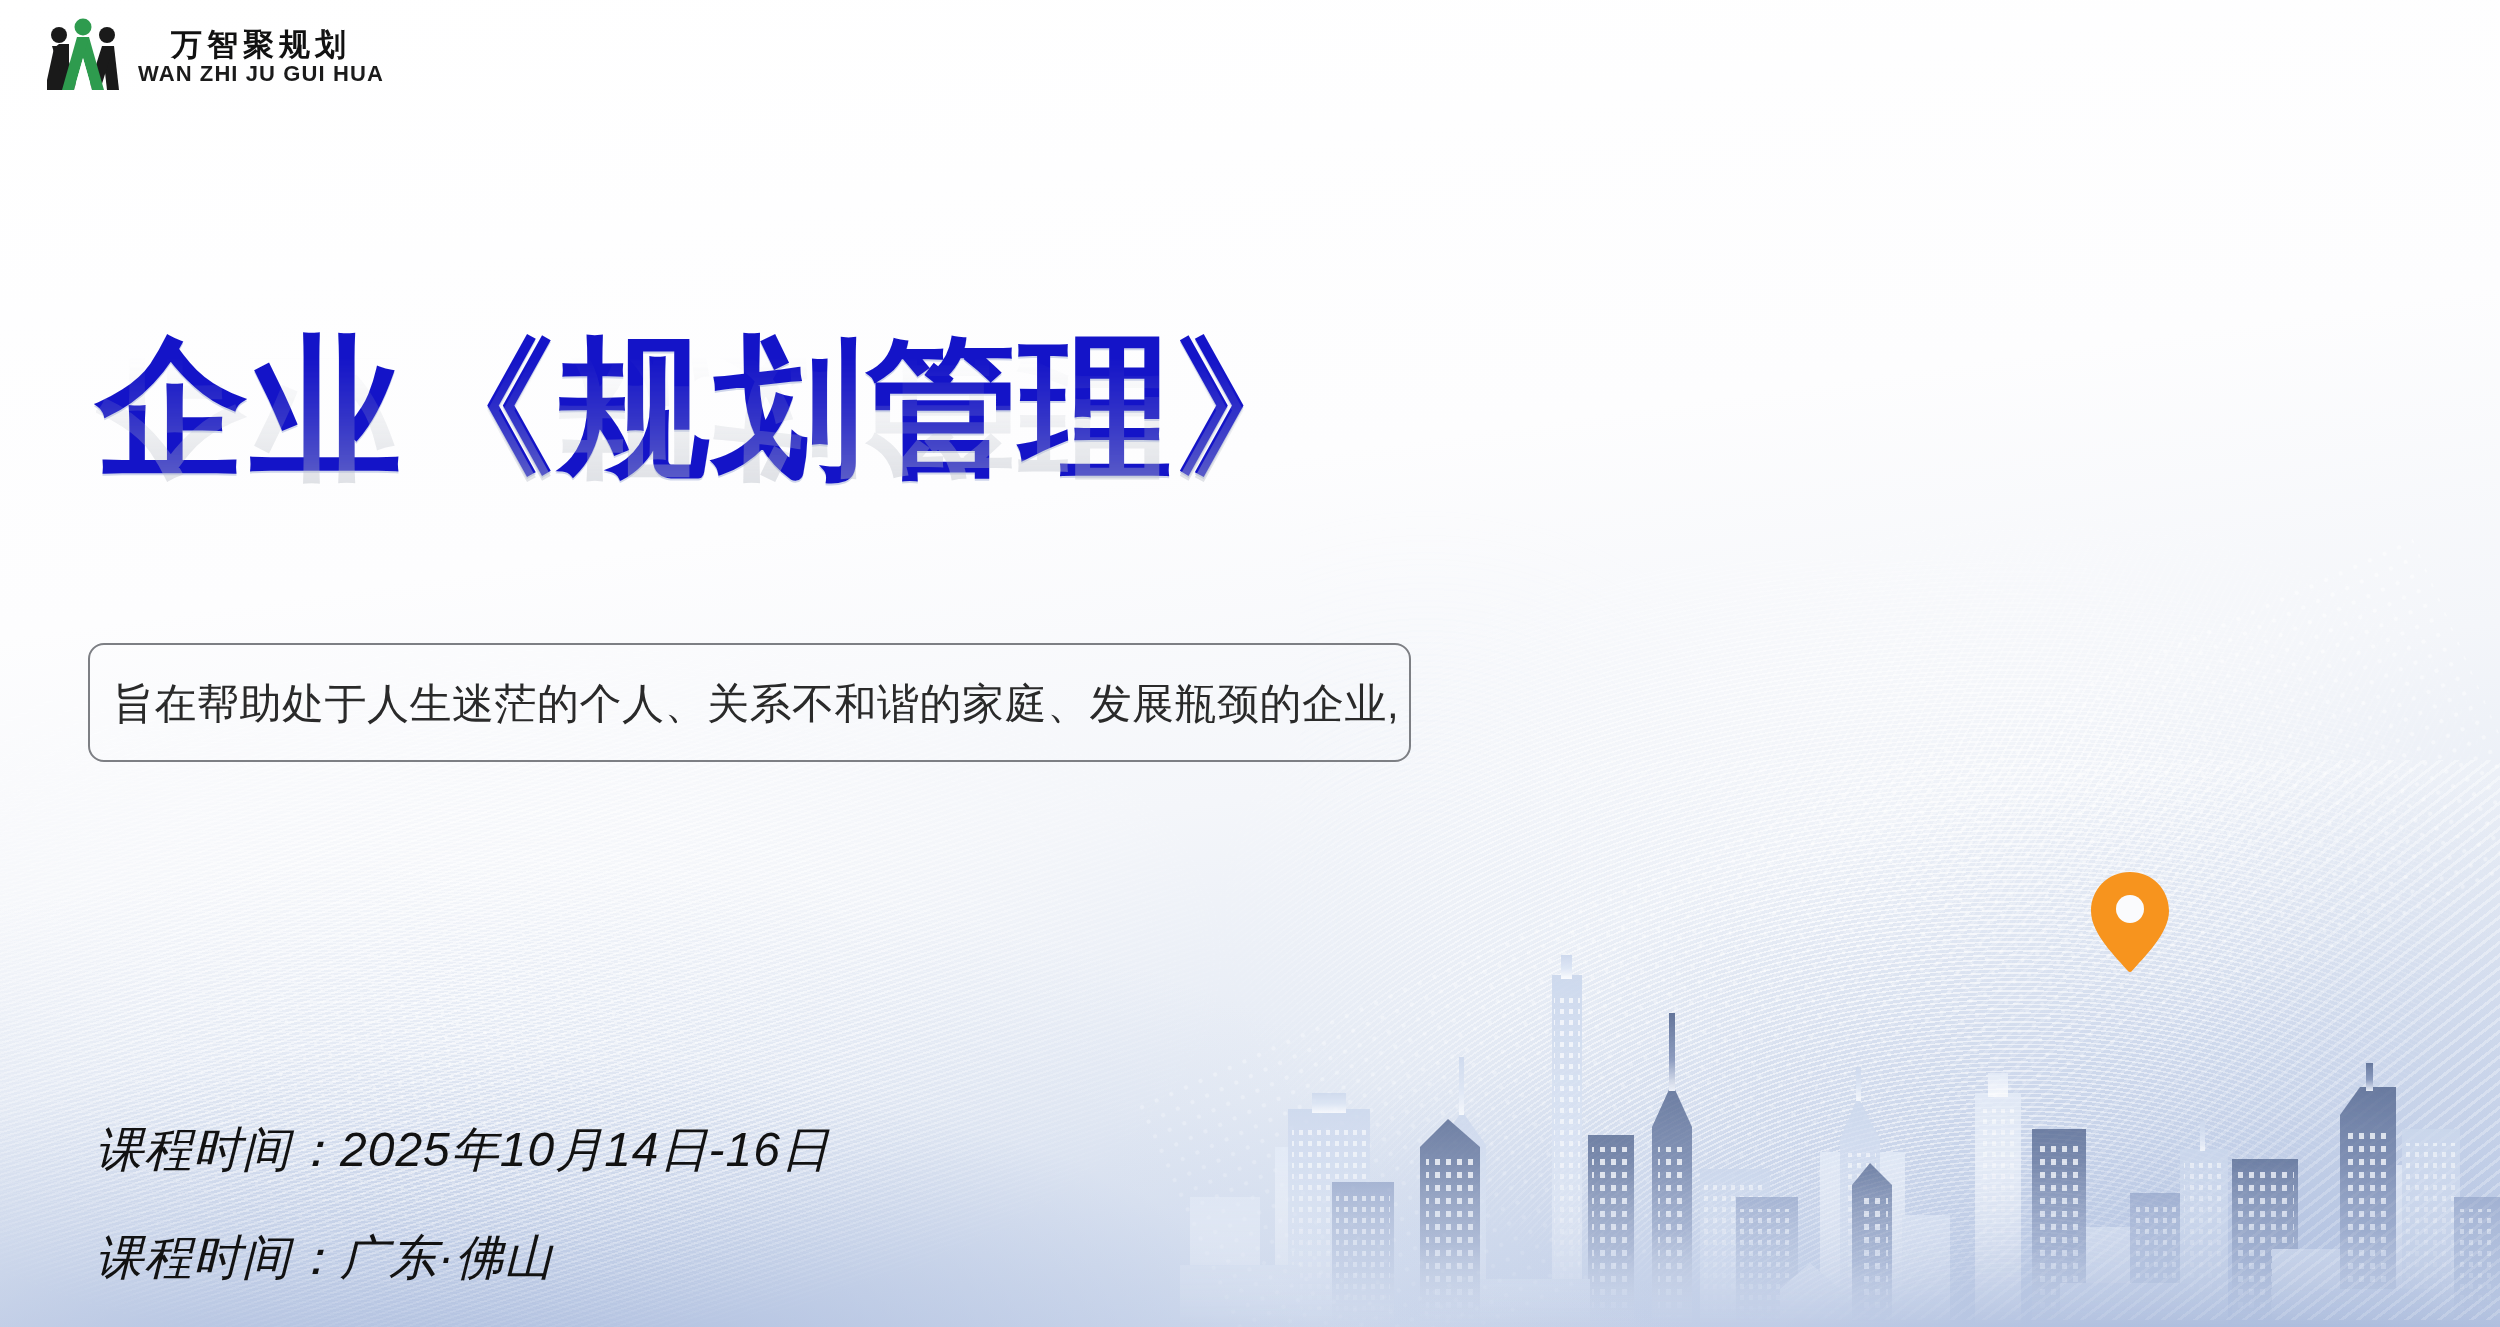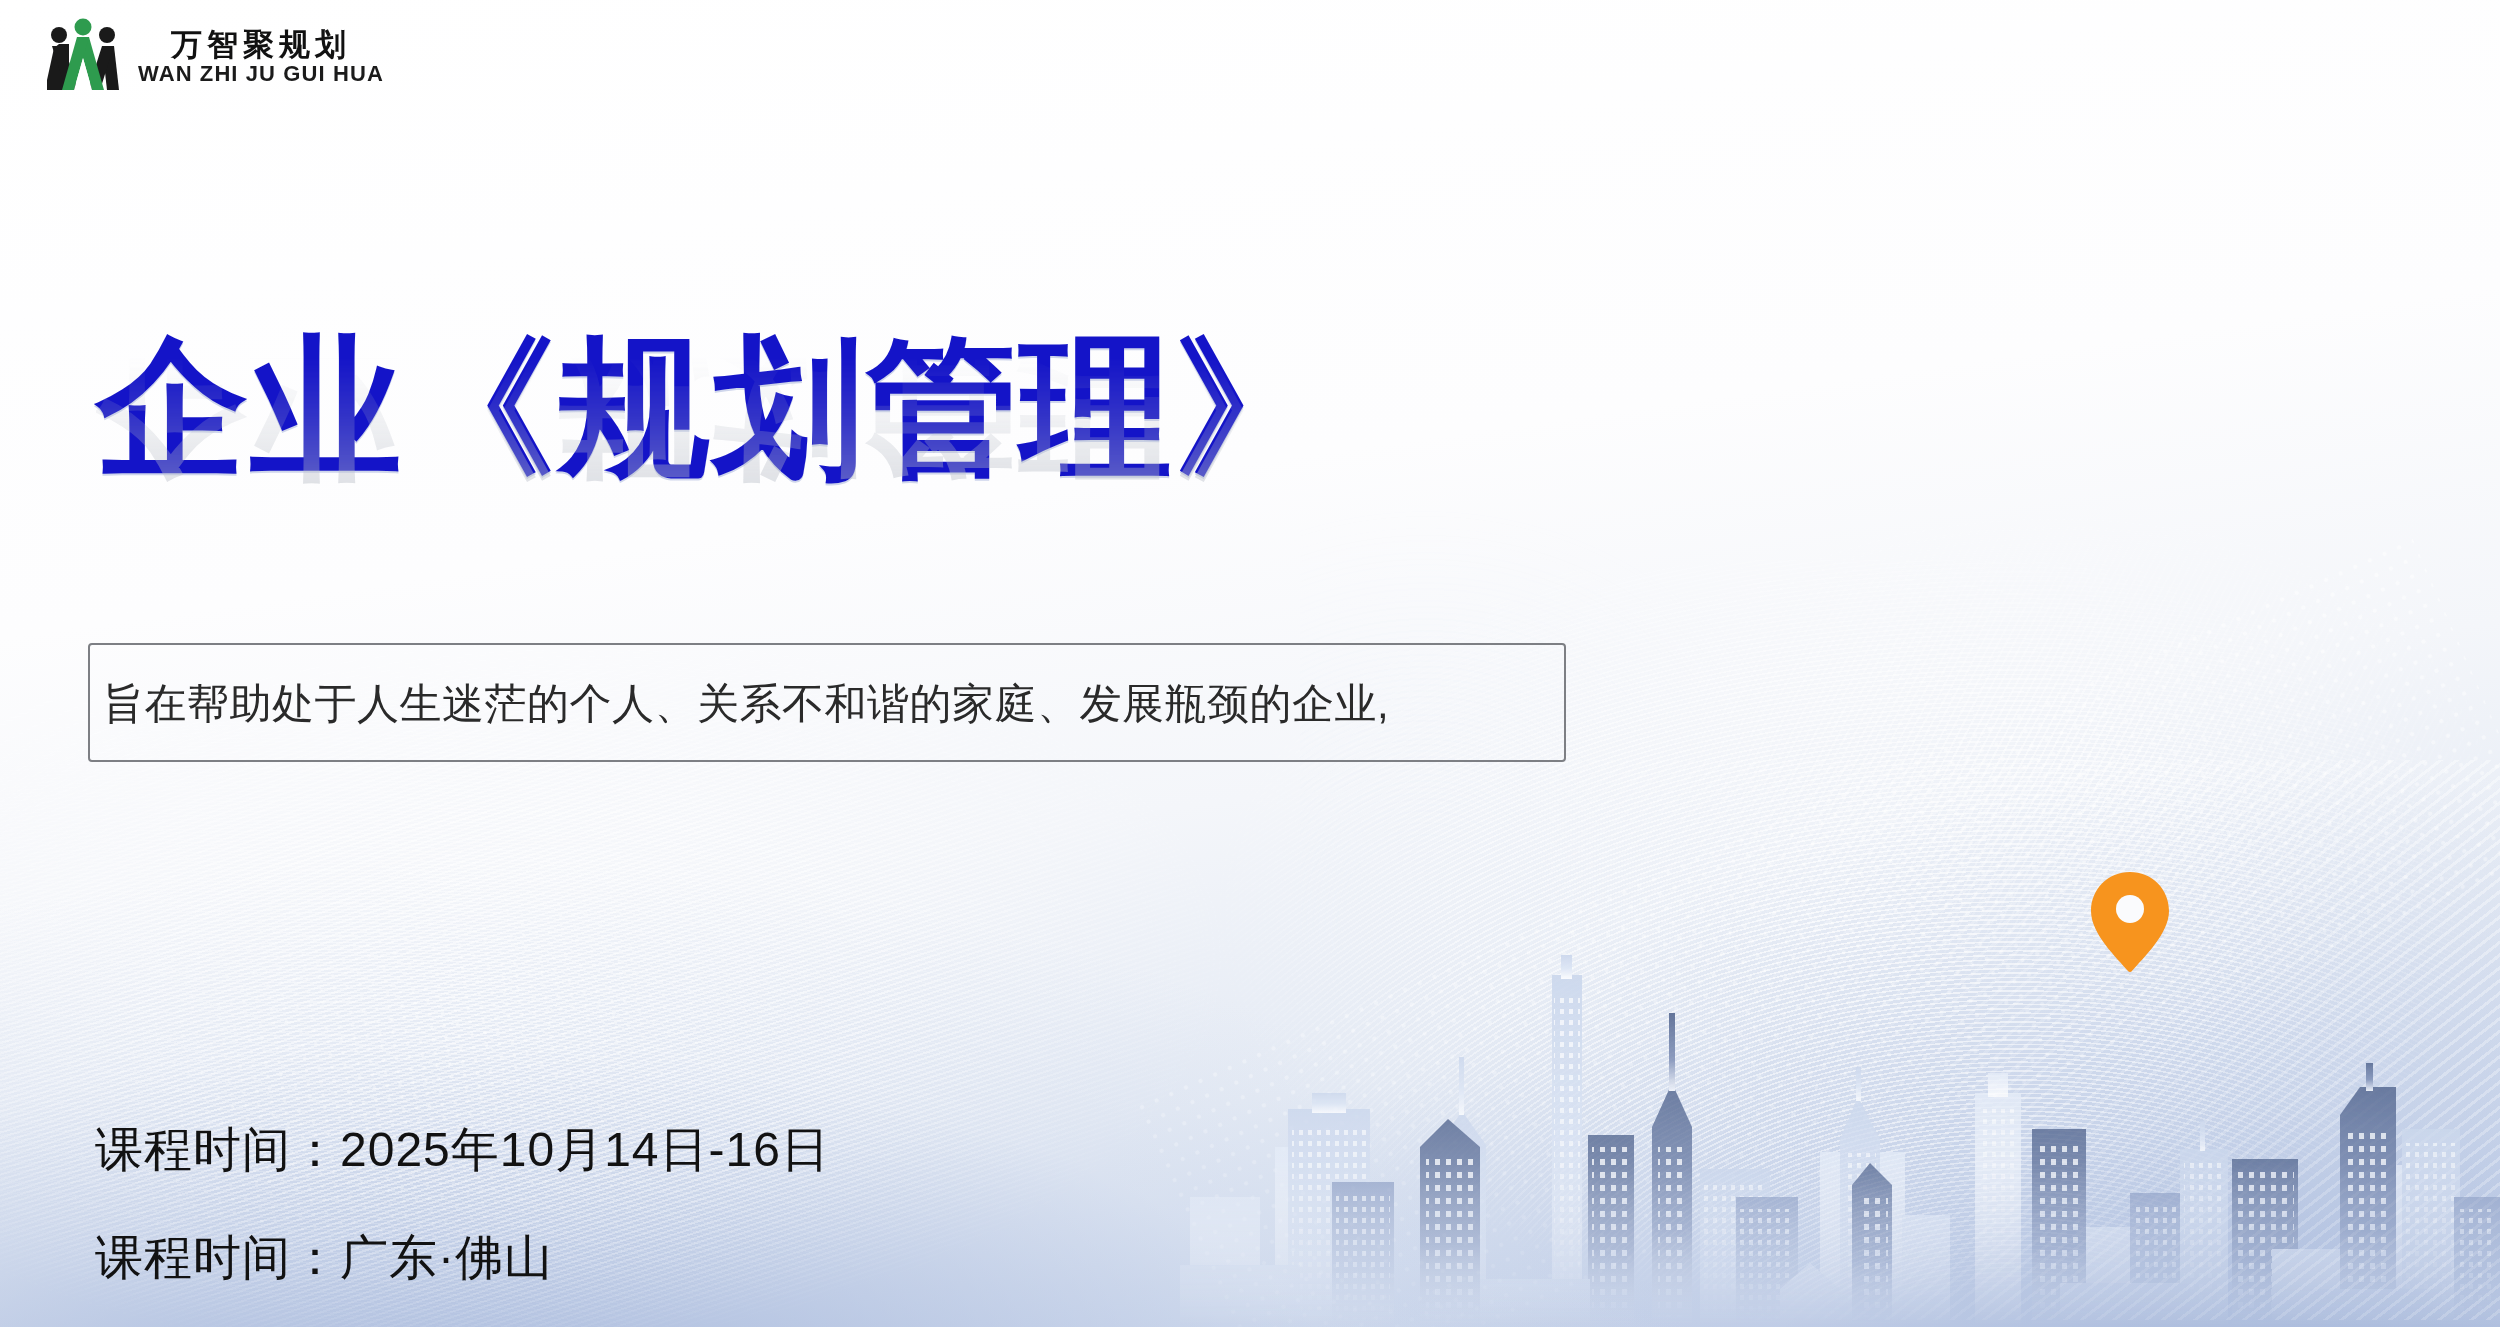--- a/index.html
+++ b/index.html
@@ -138,24 +138,24 @@
     transform:scaleY(-1);
     transform-origin:top;
     margin-top:2px;
     -webkit-mask-image:linear-gradient(to bottom, rgba(0,0,0,.55) 0%, rgba(0,0,0,.22) 45%, rgba(0,0,0,0) 82%);
             mask-image:linear-gradient(to bottom, rgba(0,0,0,.55) 0%, rgba(0,0,0,.22) 45%, rgba(0,0,0,0) 82%);
     opacity:.85;
   }
 
   
   .desc-box{
-    position:absolute;left:88px;top:643px;width:1478px;
+    position:absolute;left:88px;top:643px;width:1323px;
     box-sizing:border-box;
-    border:2px solid #7d7f84;border-radius:4px;
-    padding:26px 28px 24px 12px;
+    border:2px solid #7d7f84;border-radius:16px;
+    padding:26px 28px 24px 22px;
     background:transparent;
   }
   .desc-line{
     font-family:"Liberation Sans","DejaVu Sans",sans-serif;
     font-size:42px;color:#2a2a2a;line-height:1.55;letter-spacing:.5px;white-space:nowrap;
   }
 
   
   .tagline{
     position:absolute;left:130px;top:844px;
@@ -166,21 +166,21 @@
   
   .loc{position:absolute;left:1960px;top:870px;width:340px;text-align:center;}
   .loc-pin{width:86px;height:104px;margin:0 auto;display:block;}
   .loc-name{
     margin-top:14px;
     font-family:"Liberation Sans","DejaVu Sans",sans-serif;
     font-size:62px;color:#111;letter-spacing:6px;white-space:nowrap;
   }
 
   
-  .course{position:absolute;left:95px;top:1118px;}
+  .course{position:absolute;left:95px;top:1118px;font-style:italic;}
   .course-line{
     font-family:"Liberation Sans","DejaVu Sans",sans-serif;
     font-size:48px;color:#121212;letter-spacing:1px;white-space:nowrap;margin-bottom:44px;
   }
   .course-line:last-child{margin-bottom:0;}
 </style>
 </head>
 <body>
 
 <div id="poster">

